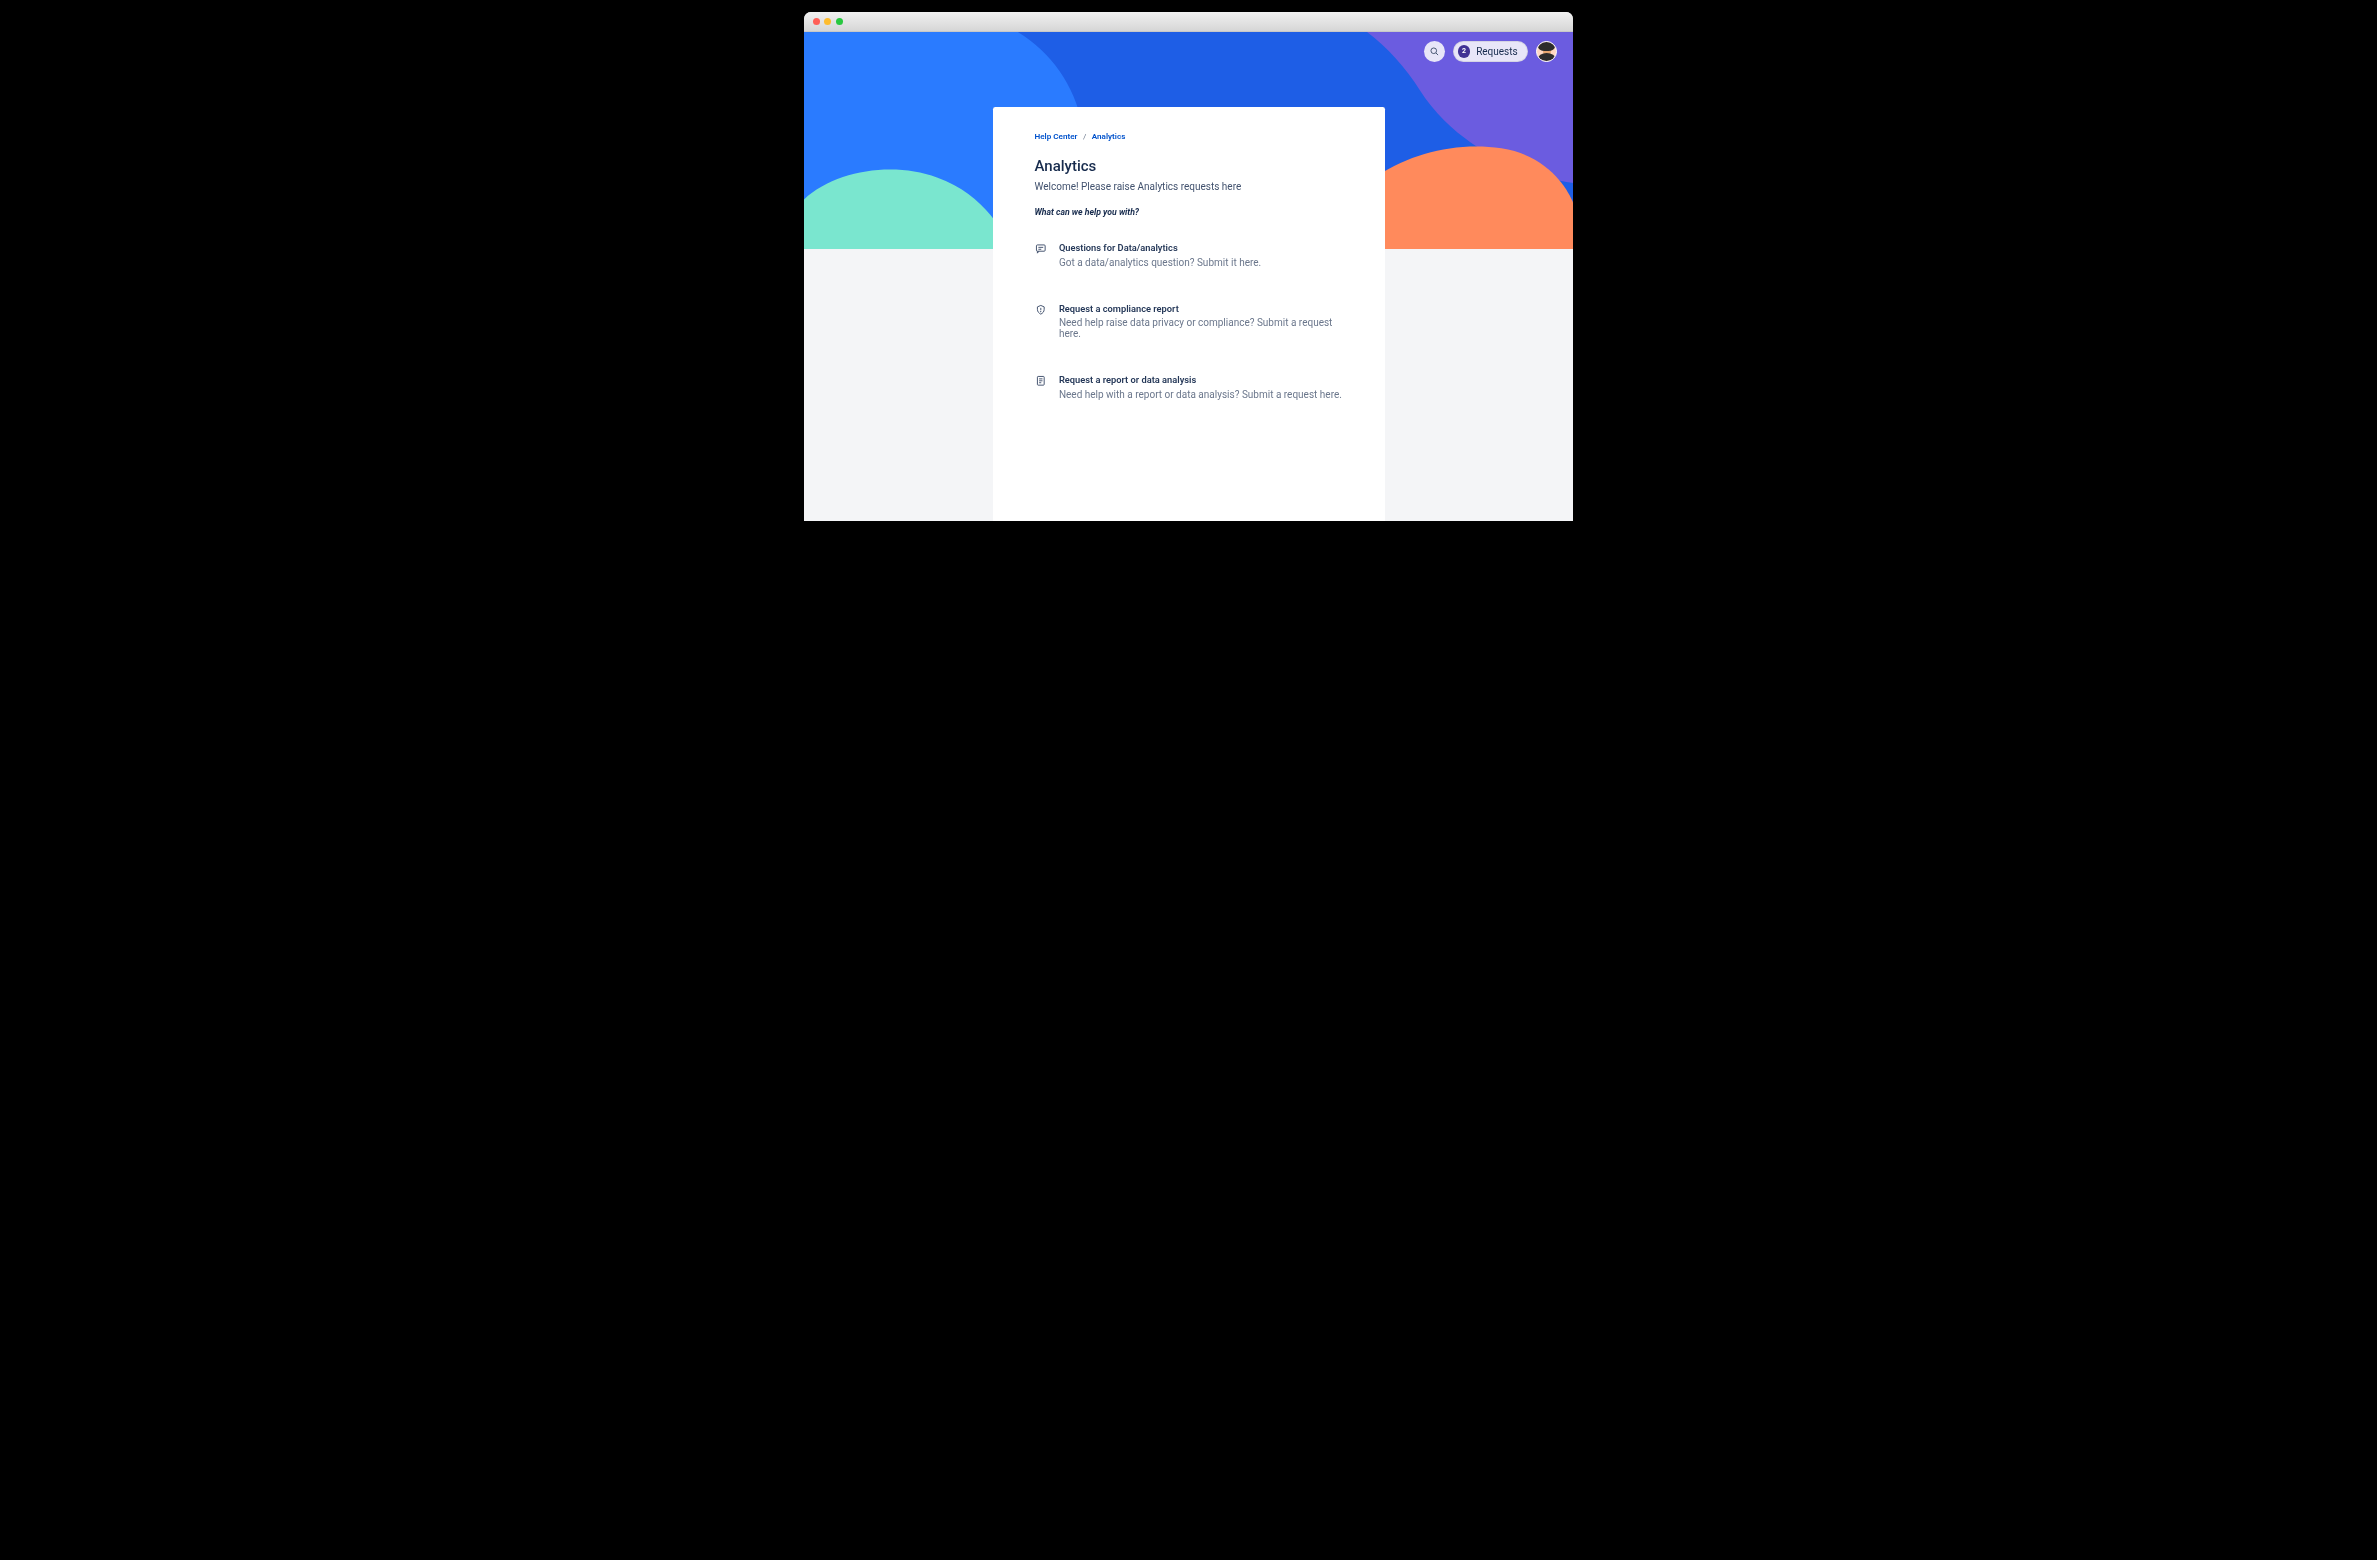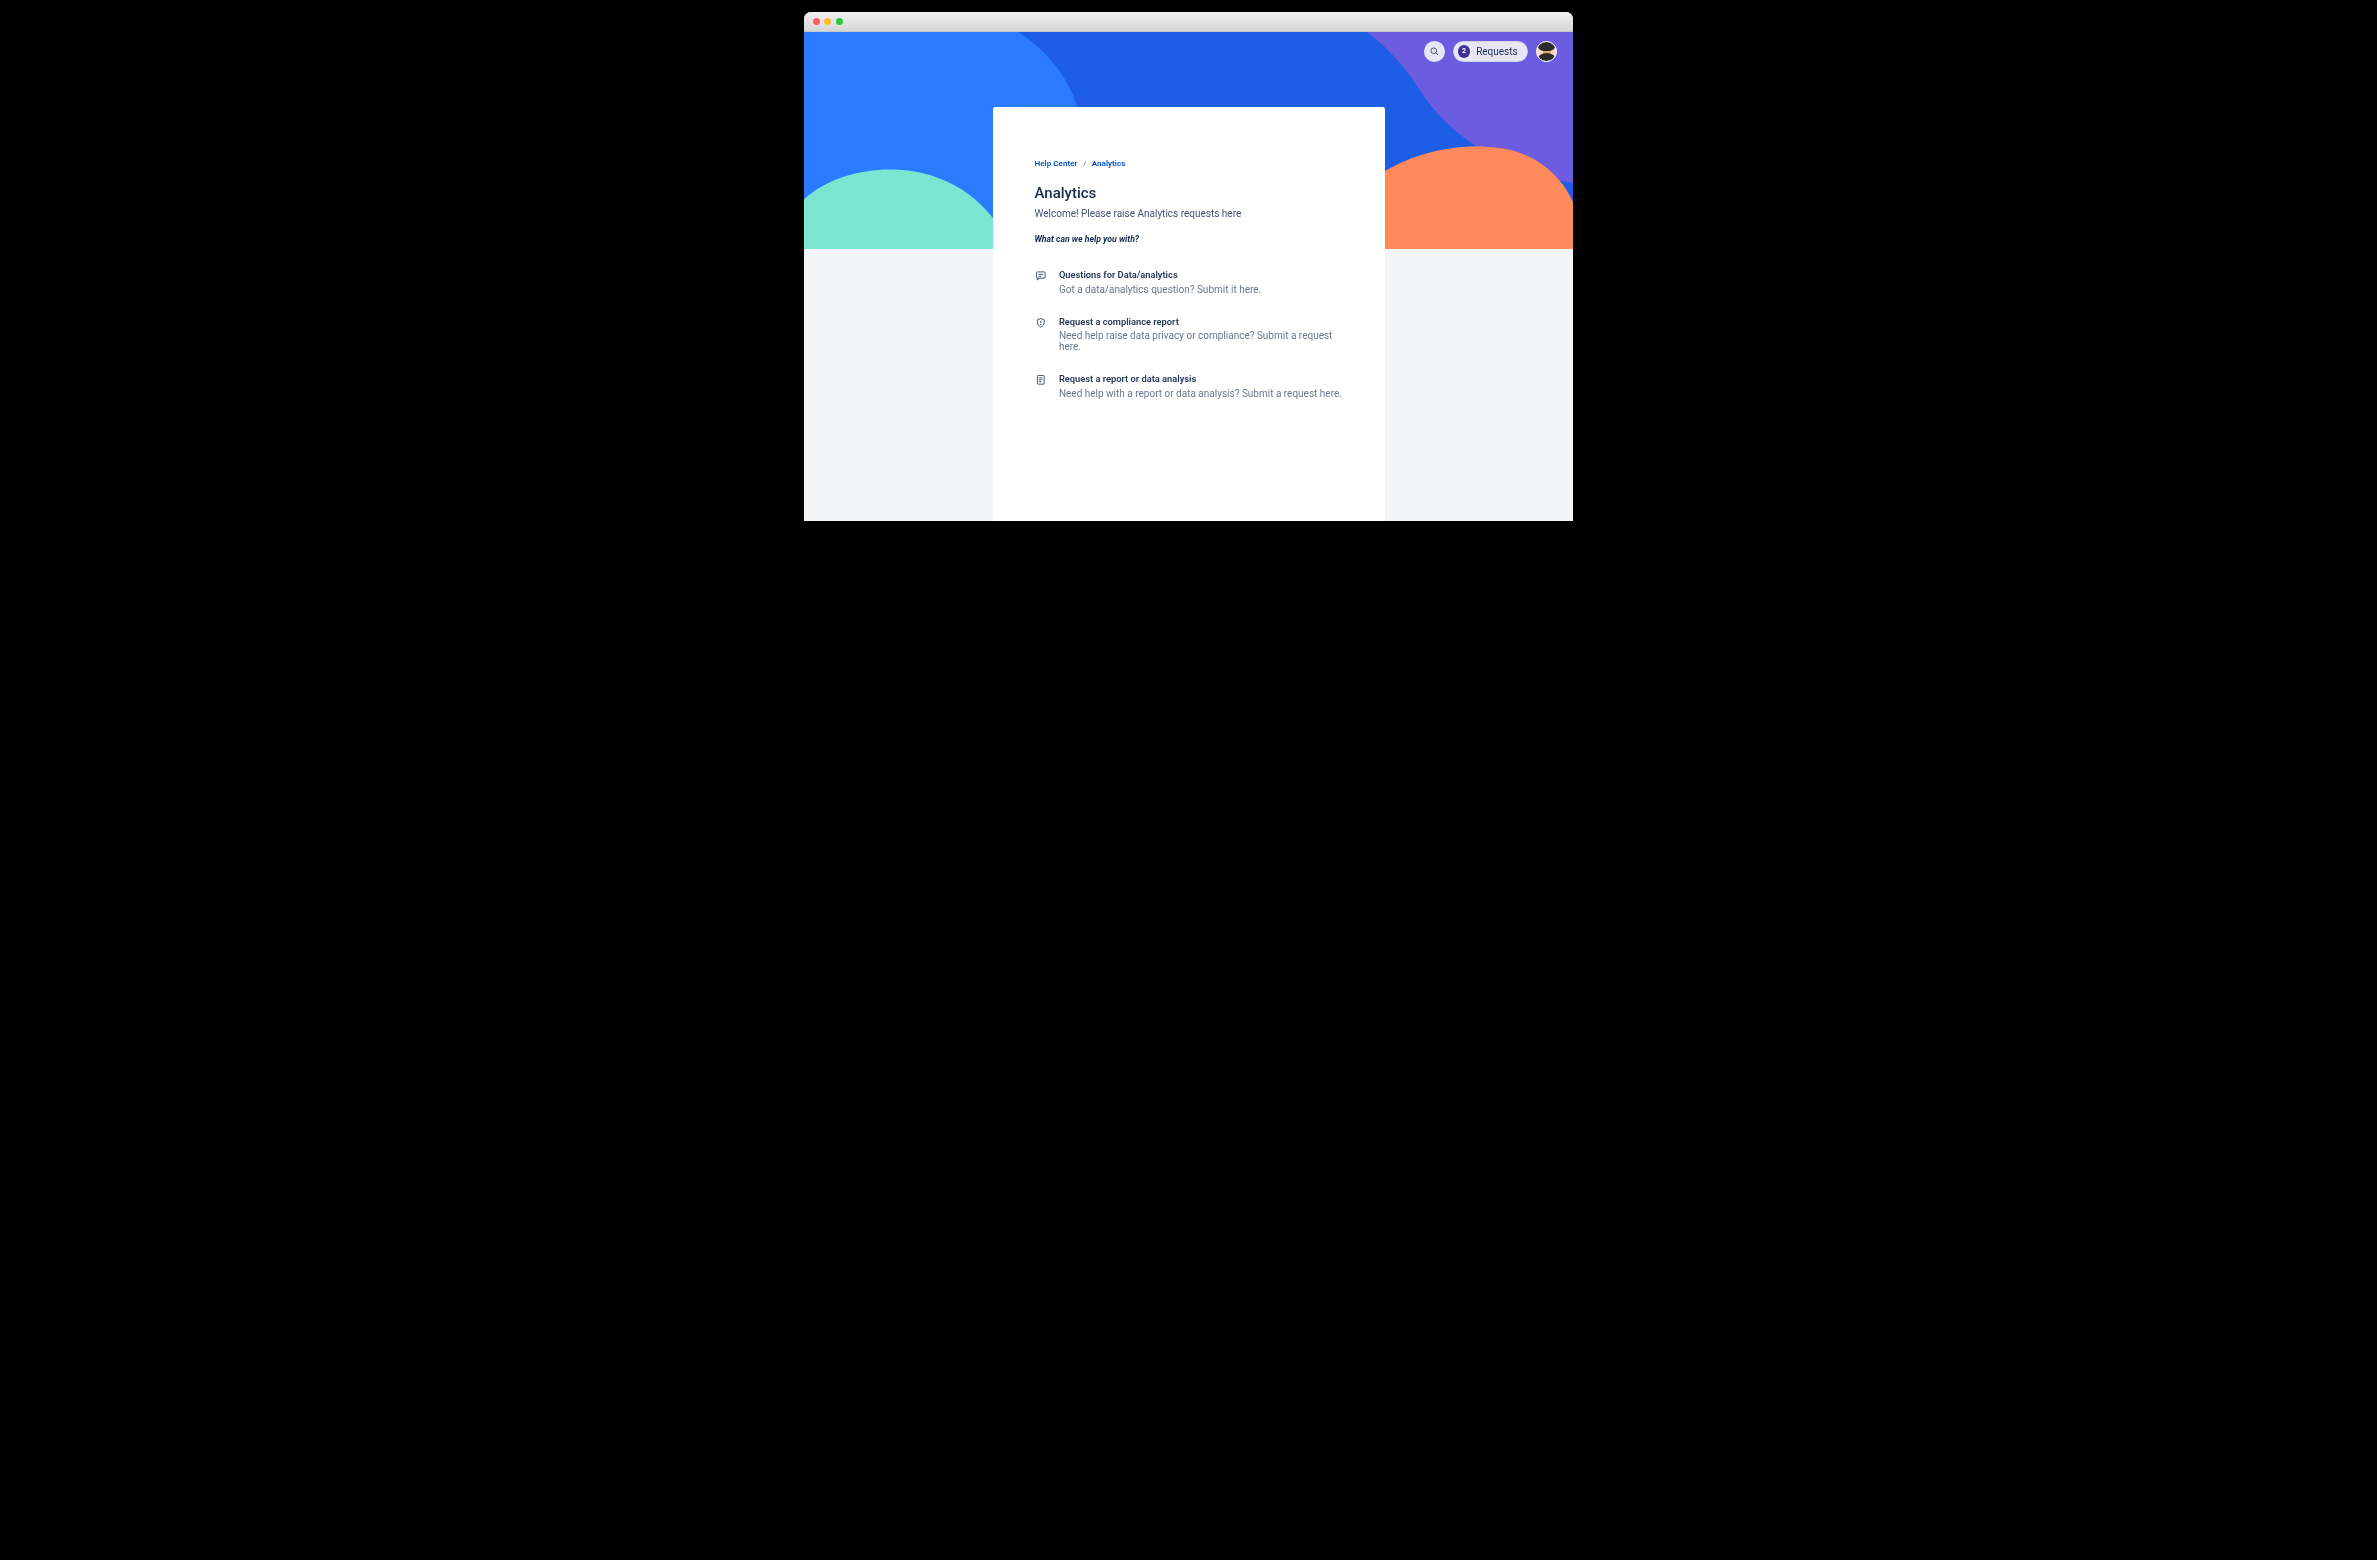--- a/index.html
+++ b/index.html
@@ -125,21 +125,21 @@
 
   .card {
     position: absolute;
     top: 75px;
     left: 50%; transform: translateX(-50%);
     width: 392px;
     min-height: 418px;
     background: #fff;
     border-radius: 2.3px;
     box-shadow: 0 0.6px 0.6px rgba(9,30,66,0.12), 0 0 0.6px rgba(9,30,66,0.2);
-    padding: 51px 42px 23px 42px;
+    padding: 24px 42px 23px 42px;
     z-index: 3;
   }
   .breadcrumb {
     font-size: 8.1px;
     color: #0052cc;
     font-weight: 600;
     margin-bottom: 16.3px;
   }
   .breadcrumb .sep { color: #6b778c; margin: 0 3.5px; font-weight: 400; }
   .breadcrumb a { color: #0052cc; text-decoration: none; cursor: pointer; }
@@ -154,21 +154,21 @@
     color: #42526e;
     margin-bottom: 15px;
   }
   .help-heading {
     font-size: 8.7px;
     font-weight: 700;
     color: #172b4d;
     margin-bottom: 25.5px;
     font-style: italic;
   }
-  .req-list { display: flex; flex-direction: column; gap: 21px; }
+  .req-list { display: flex; flex-direction: column; gap: 35px; }
   .req-item {
     display: flex; gap: 11.6px;
     cursor: pointer;
   }
   .req-icon {
     width: 12.8px; flex: 0 0 12.8px;
     color: #42526e;
     padding-top: 1.2px;
   }
   .req-title {

